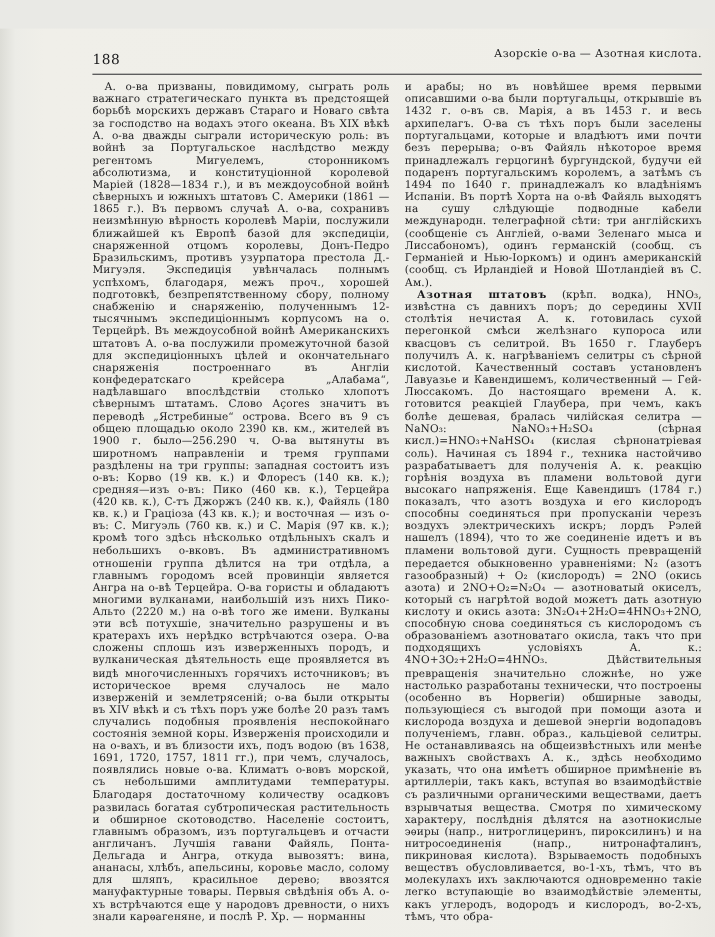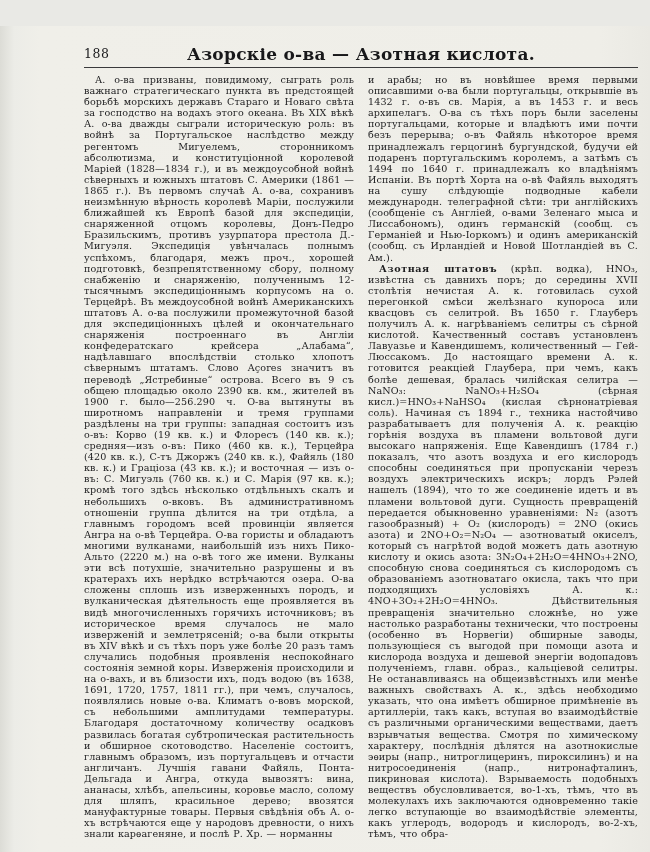--- a/index.html
+++ b/index.html
@@ -24,23 +24,23 @@
   }
   .pagehead{
     position:relative;
     height:20px;
   }
   .pagenum{
     position:absolute;left:0;top:2px;
     font-size:12.5px;letter-spacing:.5px;
   }
   .runtitle{
-    text-align:center;
-    font-weight:bold;
-    font-size:17px;
+    text-align:right;
+    font-weight:normal;
+    font-size:10px;
     letter-spacing:.3px;
   }
   .headrule{
     border:none;
     border-top:1.2px solid #3a3a3c;
     margin:3px 0 6px 0;
   }
   .cols{
     display:flex;
     gap:14px;

